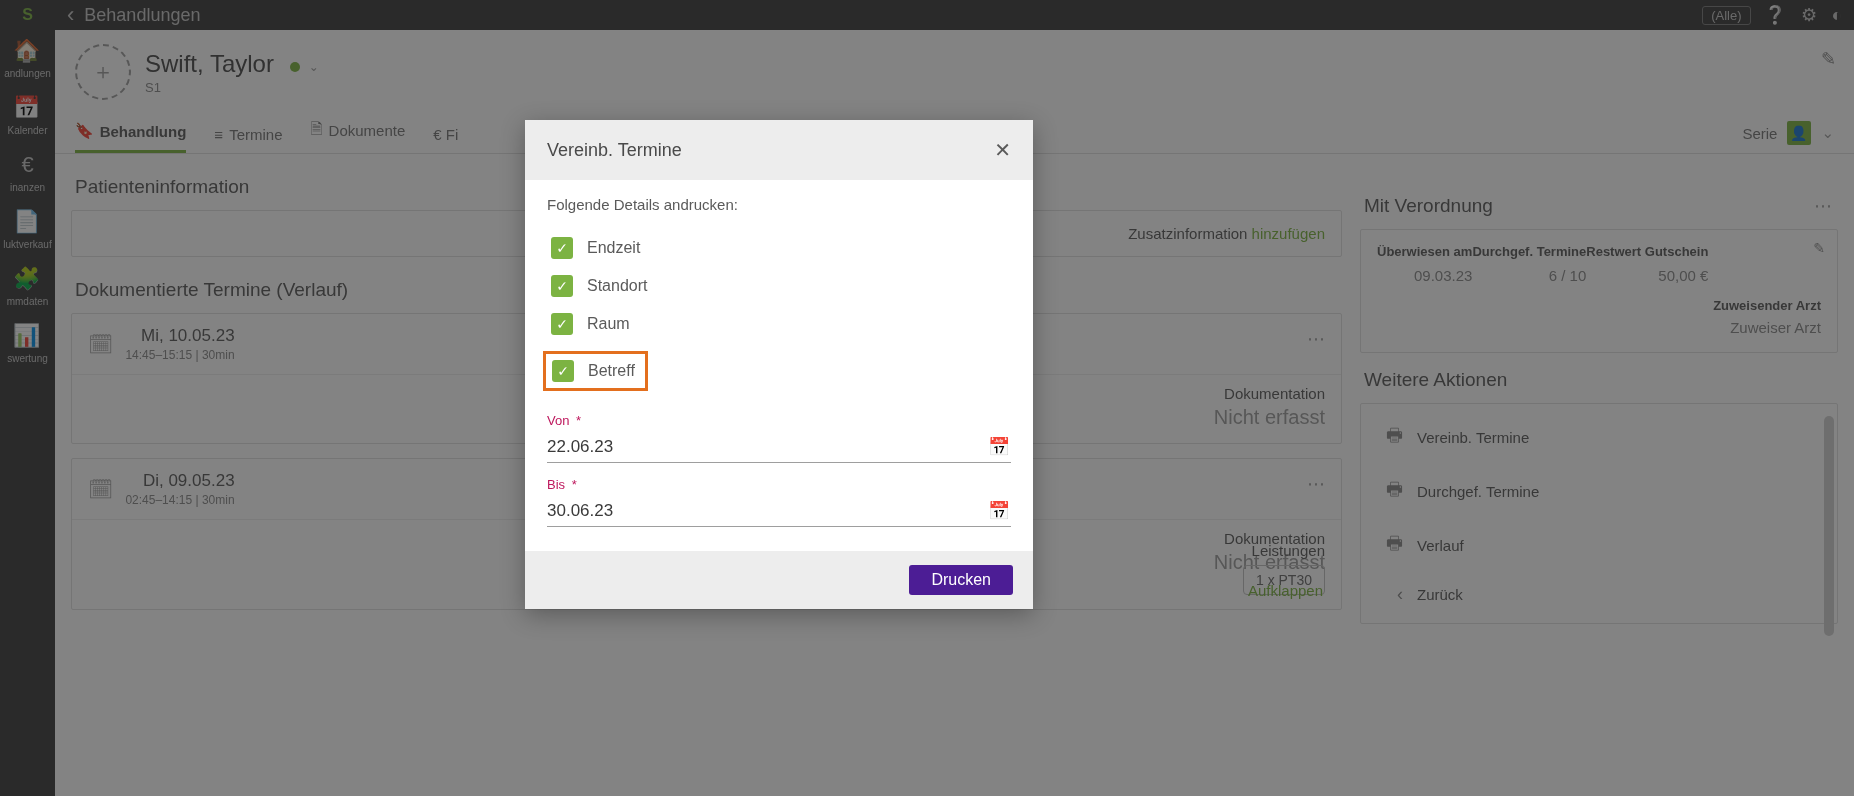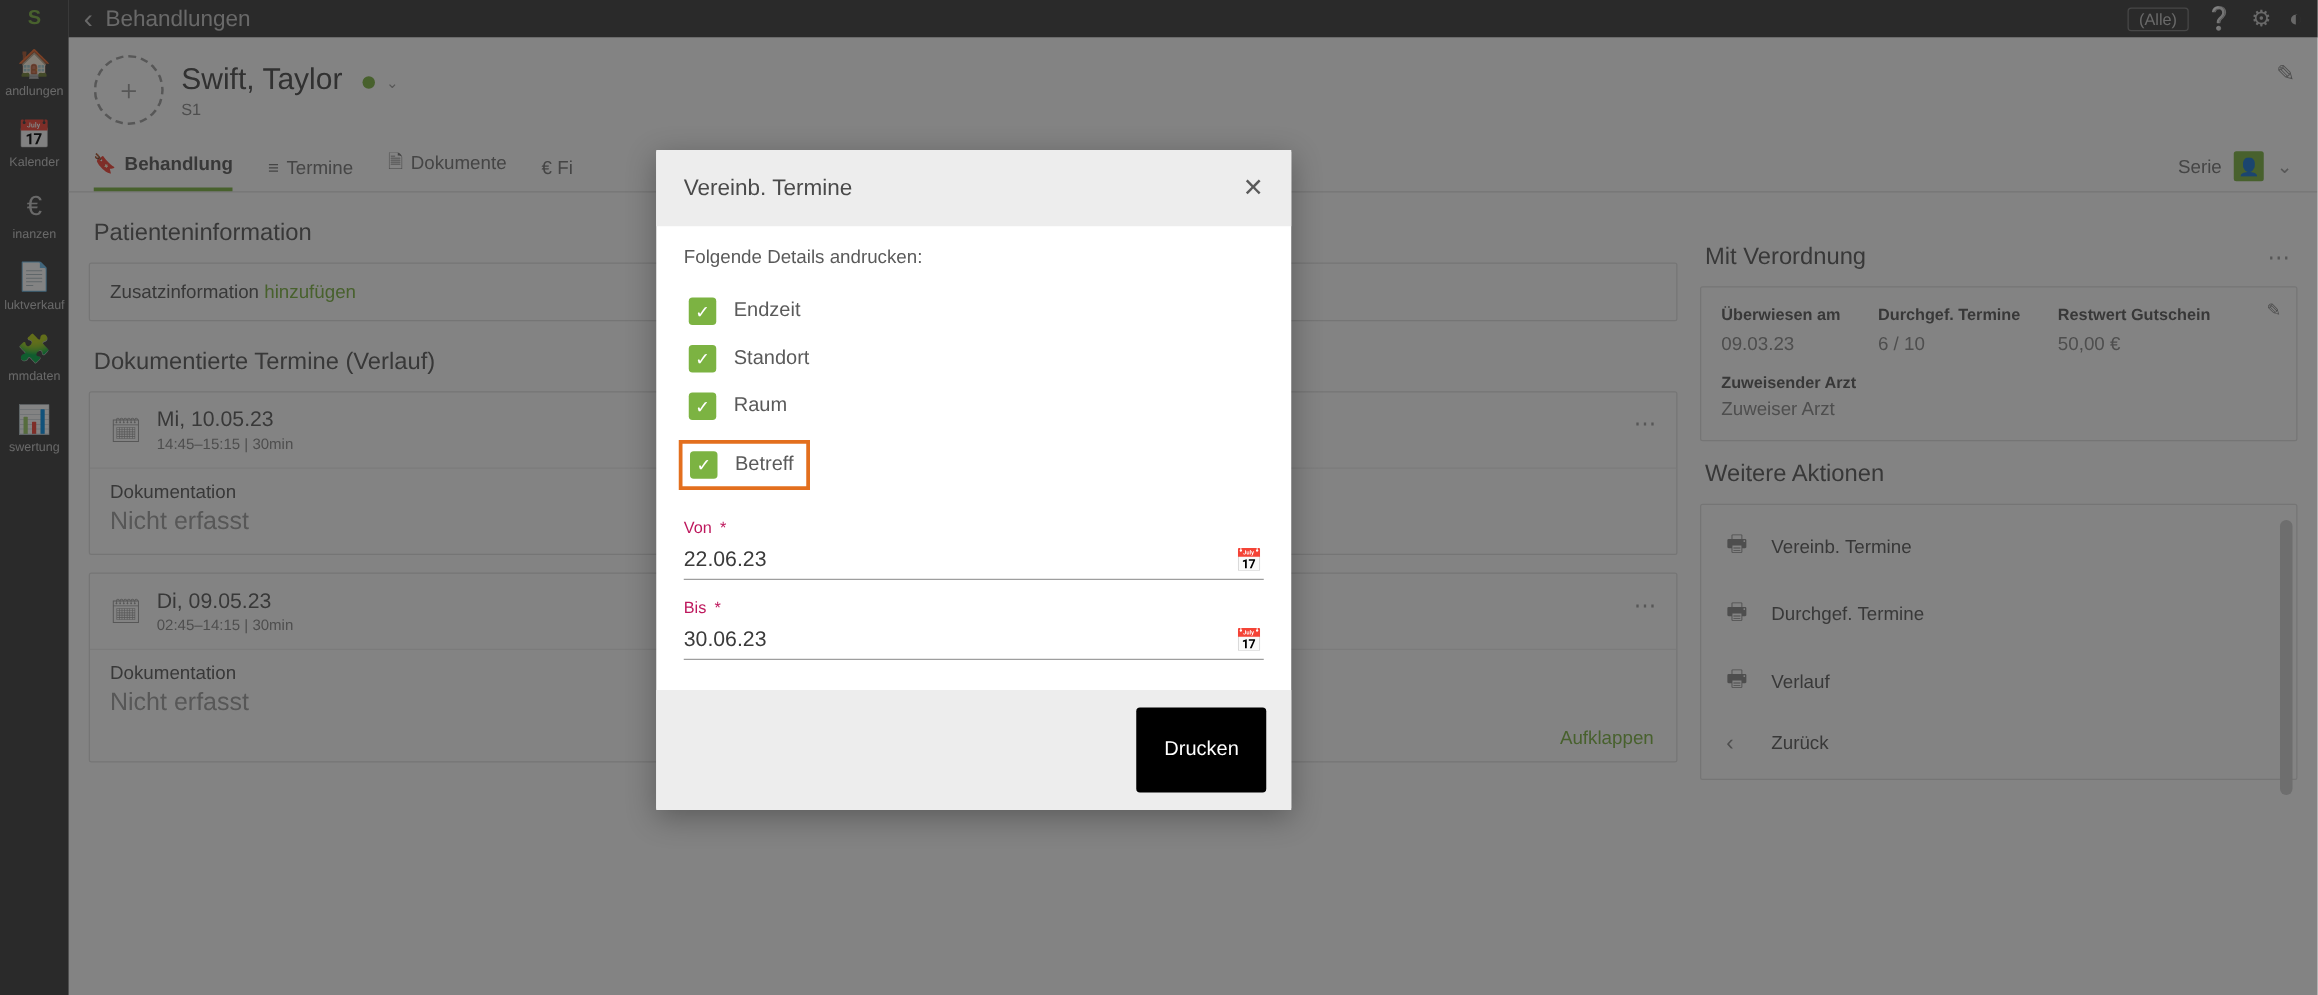--- a/index.html
+++ b/index.html
@@ -33,21 +33,21 @@
 .edit-corner { position:absolute; right:18px; top:18px; color:#8a8a8a; font-size:18px; cursor:pointer; }
 
 
 .tabs { display:flex; gap:28px; padding: 10px 20px 0 20px; border-bottom:1px solid #e0e0e0; color:#757575; font-size:15px; align-items:flex-end; }
 .tab { display:flex; align-items:center; gap:6px; padding-bottom:10px; cursor:pointer; }
 .tab.active { color:#5a5a5a; font-weight:600; border-bottom:3px solid #7cb342; }
 .tabs-right { margin-left:auto; display:flex; align-items:center; gap:10px; color:#757575; font-size:15px; padding-bottom:8px; }
 .serie-badge { width:24px; height:24px; background:#7cb342; display:inline-flex; align-items:center; justify-content:center; color:#fff; font-size:14px; border-radius:2px; }
 
 
-.content { display:flex; padding: 16px 16px 0 16px; gap:18px; height:calc(100% - 160px); }
+.content { display:flex; padding: 16px 16px 0 16px; gap:18px; height:calc(100% - 160px);text-align:right; }
 .col-left { flex:1; min-width:0; }
 .col-right { width:478px;margin-top:19px; }
 
 .section-title { font-size:19px; color:#5a5a5a; margin: 6px 4px 12px 4px; display:flex; align-items:center; justify-content:space-between; }
 .section-dots { color:#9e9e9e; font-size:18px; letter-spacing:2px; cursor:pointer; }
 
 .info-box { border:1px solid #e0e0e0; border-radius:2px; padding:14px 16px; font-size:15px; color:#5a5a5a; }
 .info-box .add { color:#7cb342; cursor:pointer; }
 
 .appt-card { border:1px solid #e0e0e0; border-radius:2px; margin-bottom:14px; overflow:hidden; position:relative; }
@@ -58,21 +58,21 @@
 .appt-dots { position:absolute; right:14px; top:14px; color:#9e9e9e; font-size:18px; letter-spacing:2px; cursor:pointer; }
 .appt-body { border-top:1px solid #eee; padding:10px 16px 14px 16px; }
 .appt-body .doku-label { font-size:15px; color:#5a5a5a; }
 .appt-body .not-captured { font-size:20px; color:#9e9e9e; margin-top:4px; }
 .leist-label { font-size:15px; color:#5a5a5a; margin-left:560px; margin-top:-32px; }
 .leist-chip { display:inline-block; margin-left:560px; margin-top:6px; border:1px solid #c0c0c0; border-radius:4px; padding:6px 12px; font-size:14px; color:#6a6a6a; }
 .aufklappen { position:absolute; right:18px; bottom:10px; color:#7cb342; font-size:15px; cursor:pointer; }
 
 
 .rbox { border:1px solid #e0e0e0; border-radius:2px; padding:14px 16px 16px 16px; margin-bottom:16px; position:relative; }
-.rbox-row { display:flex; gap:30px; }
+.rbox-row { display:flex; }
 .rbox-cell .lbl { font-size:13px; font-weight:600; color:#5a5a5a; }
 .rbox-cell .val { font-size:15px; color:#8a8a8a; margin-top:8px; }
 .rbox-edit { position:absolute; top:10px; right:12px; color:#8a8a8a; font-size:14px; cursor:pointer; }
 .rbox-zuw .lbl2 { font-size:13px; font-weight:600; color:#5a5a5a; margin-top:14px; }
 .rbox-zuw .val2 { font-size:15px; color:#8a8a8a; margin-top:6px; }
 
 .action-list { border:1px solid #e0e0e0; border-radius:2px; padding:6px 4px 6px 4px; position:relative; }
 .action-item { display:flex; align-items:center; gap:14px; padding:12px 16px; font-size:15px; color:#5a5a5a; cursor:pointer; }
 .action-item .aicon { width:22px; color:#8a8a8a; font-size:18px; }
 .action-scroll { position:absolute; right:3px; top:12px; width:10px; height:220px; background:#d0d0d0; border-radius:5px; }
@@ -90,21 +90,21 @@
 .chk-row { display:flex; align-items:center; gap:14px; padding:8px 4px; font-size:16px; color:#5a5a5a; }
 .chkbox { width:22px; height:22px; background:#7cb342; border-radius:3px; display:inline-flex; align-items:center; justify-content:center; color:#fff; font-size:14px; cursor:pointer; flex-shrink:0; }
 .chk-highlight { border:3px solid #e36f1e; padding:6px 10px 6px 6px; margin-left:-8px; display:inline-flex; align-items:center; gap:14px; }
 .field { margin-top:14px; }
 .field-label { font-size:13px; color:#be185d; }
 .field-label .req { margin-left:3px; }
 .field-input-row { display:flex; align-items:center; border-bottom:1px solid #9e9e9e; padding:6px 0 4px 0; margin-top:2px; }
 .field-input { flex:1; border:none; outline:none; font-size:17px; color:#3a3a3a; background:transparent; }
 .field-cal { color:#6a6a6a; font-size:18px; cursor:pointer; }
 .modal-footer { background:#ededed; padding:14px 20px; display:flex; justify-content:flex-end; }
-.btn-primary { background:#000000; color:#fff; border:none; padding:25px 22px; font-size:16px; border-radius:3px; cursor:pointer; }
+.btn-primary { background:#4c1d95; color:#fff; border:none; padding:6px 22px; font-size:16px; border-radius:3px; cursor:pointer; }
 </style>
 </head>
 <body>
 
 <div class="sidebar">
   <div class="sidebar-logo">S</div>
   <div class="sidebar-item">
     <span class="icon">🏠</span>
     <span class="label">andlungen</span>
   </div>

